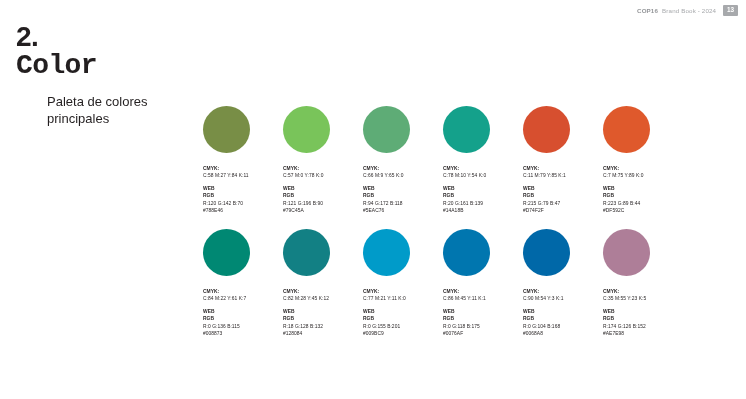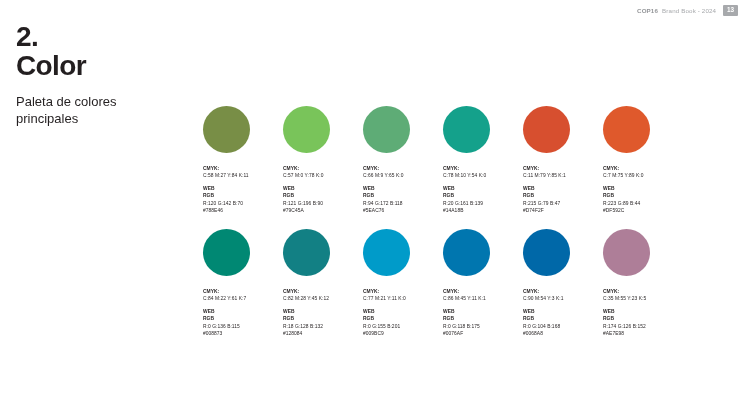--- a/index.html
+++ b/index.html
@@ -66,27 +66,29 @@
     letter-spacing: -0.6px;
     color: #231f20;
   }
   .section-title {
     font-size: 28px;
     font-weight: bold;
     line-height: 1.04;
     letter-spacing: -0.6px;
     color: #231f20;
     margin-bottom: 14px;
+    font-family: Liberation Mono, monospace;
   }
   .subtitle {
     font-size: 13px;
     line-height: 1.26;
     color: #231f20;
     margin-bottom: 16px;
     max-width: 160px;
+    margin-left: 31px;
   }
   .description {
     font-size: 10.4px;
     line-height: 1.42;
     color: #231f20;
     max-width: 162px;
   }
 
   
   .palette {

